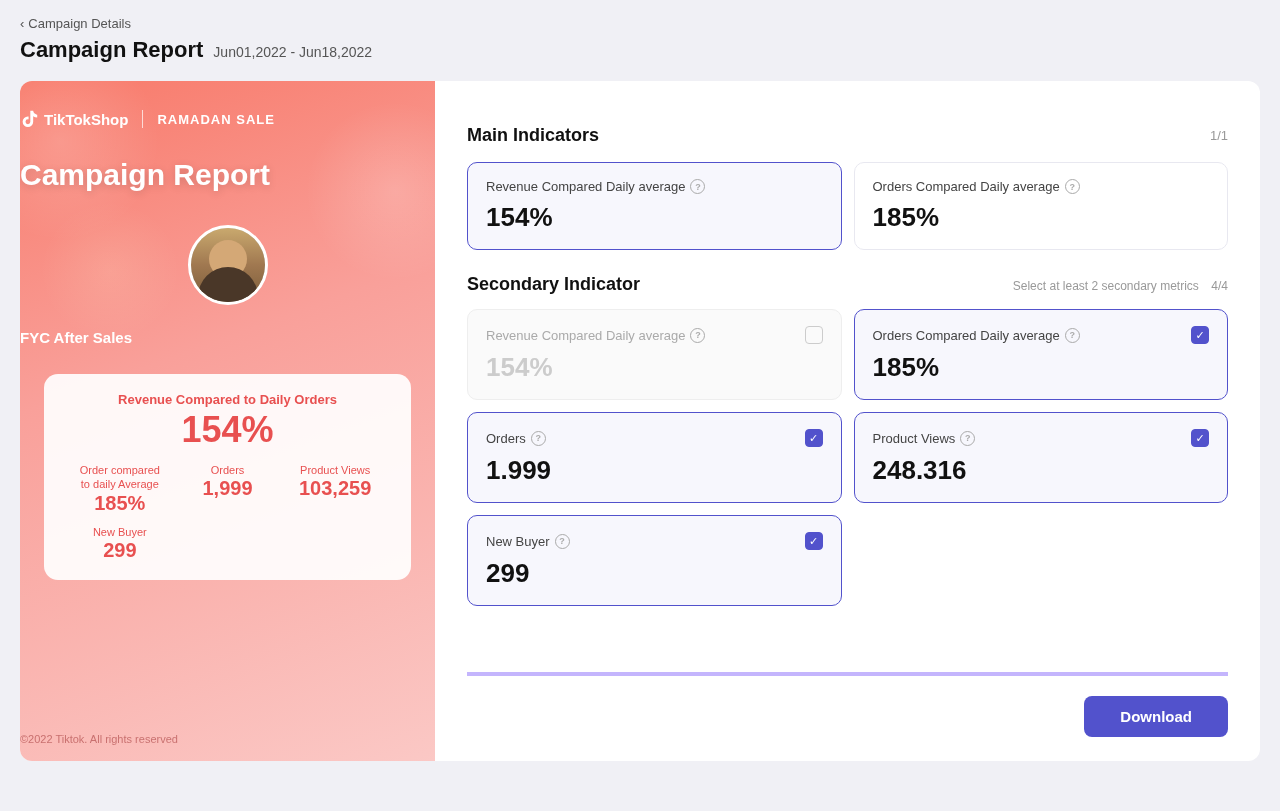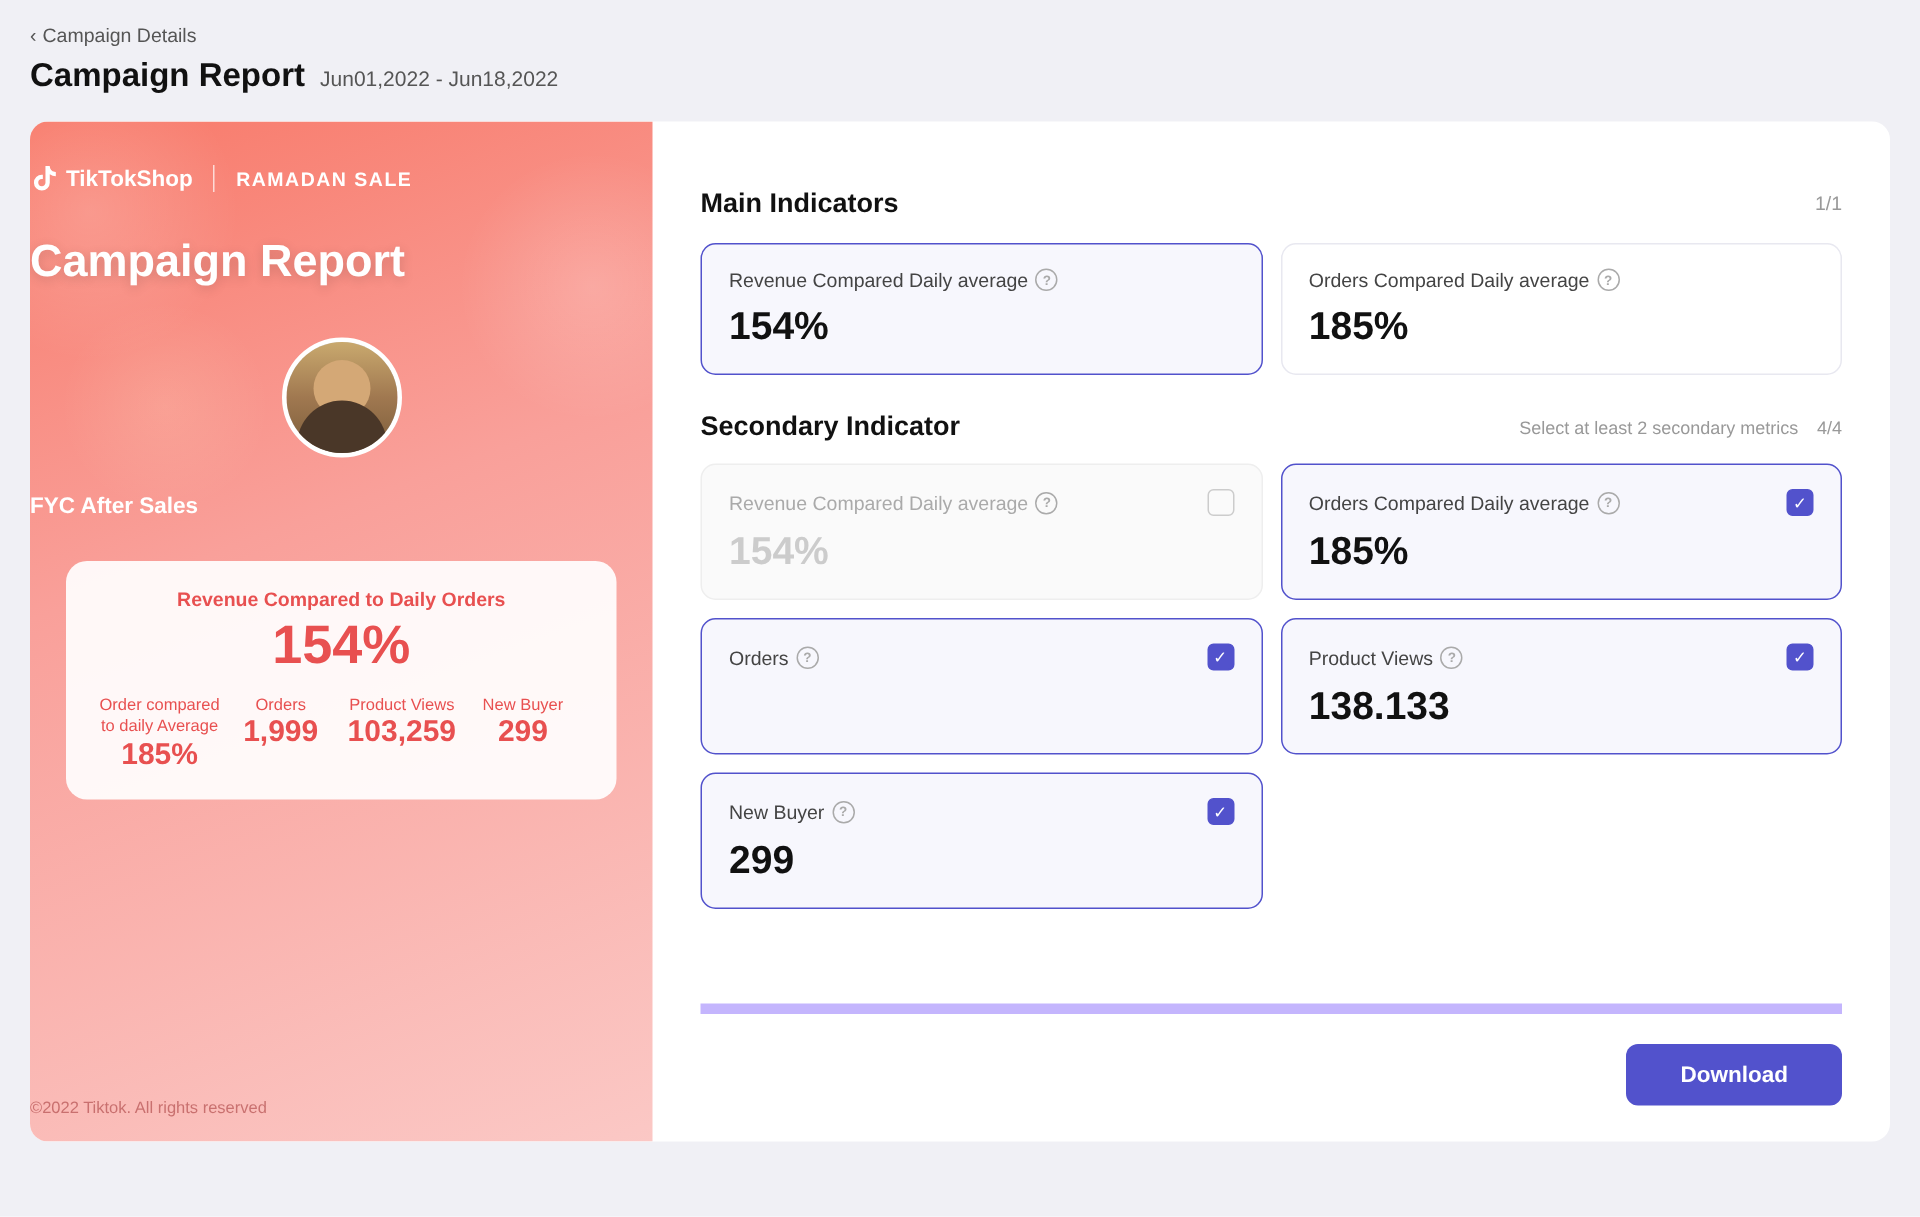--- a/index.html
+++ b/index.html
@@ -199,21 +199,21 @@
     }
     .stats-card-percent {
       color: #e85050;
       font-size: 36px;
       font-weight: 900;
       text-align: center;
       margin-bottom: 12px;
     }
     .stats-grid {
       display: grid;
-      grid-template-columns: 1fr 1fr 1fr 1fr;
+      grid-template-columns: 1fr 1fr 1fr;
       gap: 10px 0;
     }
     .stat-item {
       display: flex;
       flex-direction: column;
       align-items: center;
     }
     .stat-label {
       color: #e85050;
       font-size: 11px;
@@ -362,21 +362,21 @@
     .secondary-card.dimmed-card {
       border-color: #eee;
       background: #fafafa;
     }
     .bottom-bar {
       display: flex;
       justify-content: flex-end;
       align-items: center;
       padding-top: 20px;
       margin-top: auto;
-      border-top: 7px solid #c4b5fd;
+      border-top: 4px solid #c4b5fd;
     }
     .download-btn {
       background: #5252cc;
       color: #fff;
       border: none;
       border-radius: 8px;
       padding: 12px 36px;
       font-size: 15px;
       font-weight: 600;
       cursor: pointer;
@@ -520,31 +520,32 @@
         </div>
 
         <div class="secondary-card selected">
           <div class="indicator-card-header">
             <span class="indicator-label">
               Orders
               <span class="help-icon">?</span>
             </span>
             <div class="checkbox checked">✓</div>
           </div>
+          <div class="indicator-value">1.999</div>
         </div>
 
         <div class="secondary-card selected">
           <div class="indicator-card-header">
             <span class="indicator-label">
               Product Views
               <span class="help-icon">?</span>
             </span>
             <div class="checkbox checked">✓</div>
           </div>
-          <div class="indicator-value">138.133</div>
+          <div class="indicator-value">248.316</div>
         </div>
 
         <div class="secondary-card selected">
           <div class="indicator-card-header">
             <span class="indicator-label">
               New Buyer
               <span class="help-icon">?</span>
             </span>
             <div class="checkbox checked">✓</div>
           </div>

